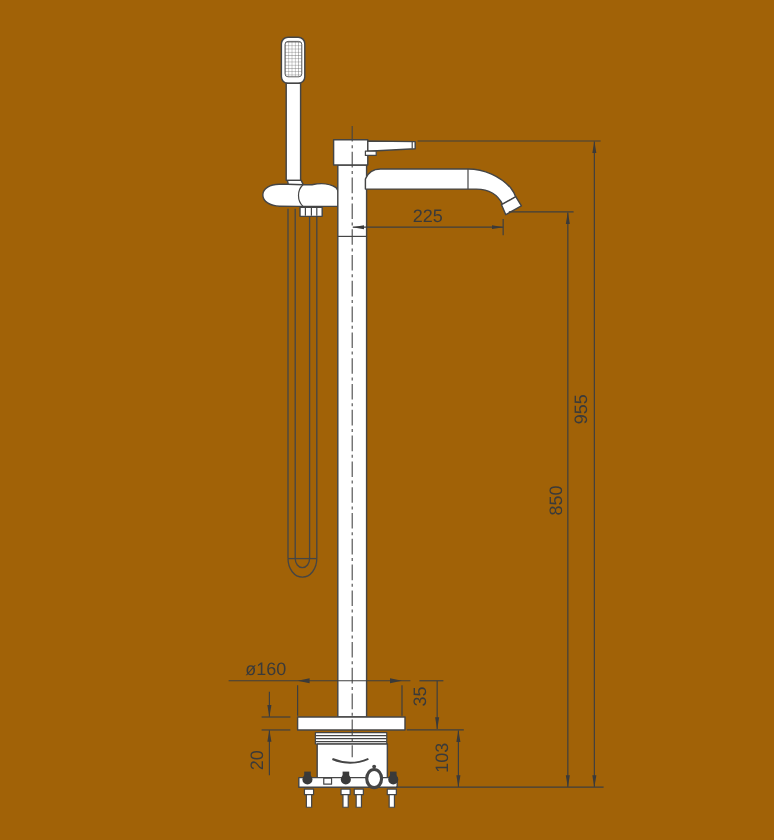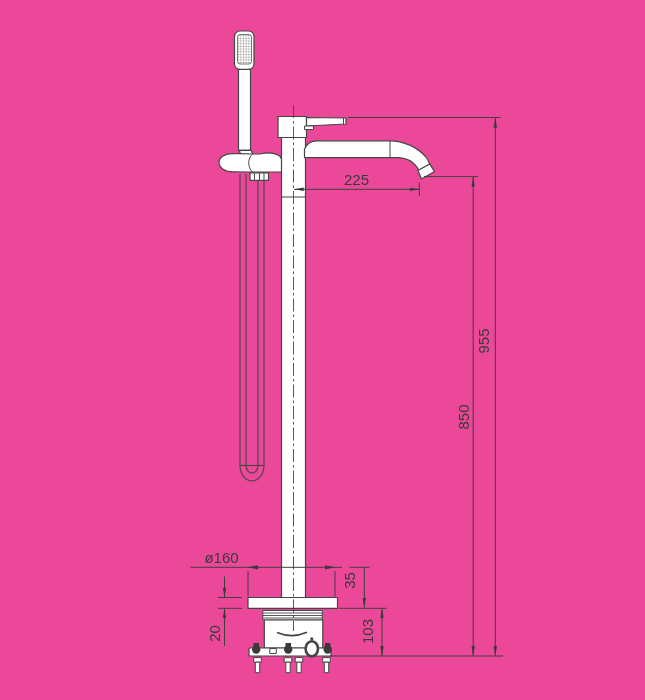--- a/index.html
+++ b/index.html
@@ -1,16 +1,16 @@
 <!DOCTYPE html>
 <html><head>
 <meta charset="utf-8">
 <style>
   html,body{margin:0;padding:0;background:#fff;}
-  .canvas{position:relative;width:645px;height:700px;background:#ec4899;overflow:hidden;}
+  .canvas{position:relative;width:645px;height:700px;background:#a16207;overflow:hidden;}
   svg{display:block;}
   svg text{font-family:"Liberation Sans", sans-serif;font-size:15px;fill:#3a3a3a;}
 </style>
 </head>
 <body>
 
 <div class="canvas">
 <svg width="645" height="700" viewBox="0 0 645 700">
   <defs>
     <marker id="arr" viewBox="0 0 10 6" refX="9.7" refY="3" markerWidth="10" markerHeight="6" orient="auto-start-reverse" markerUnits="userSpaceOnUse">

